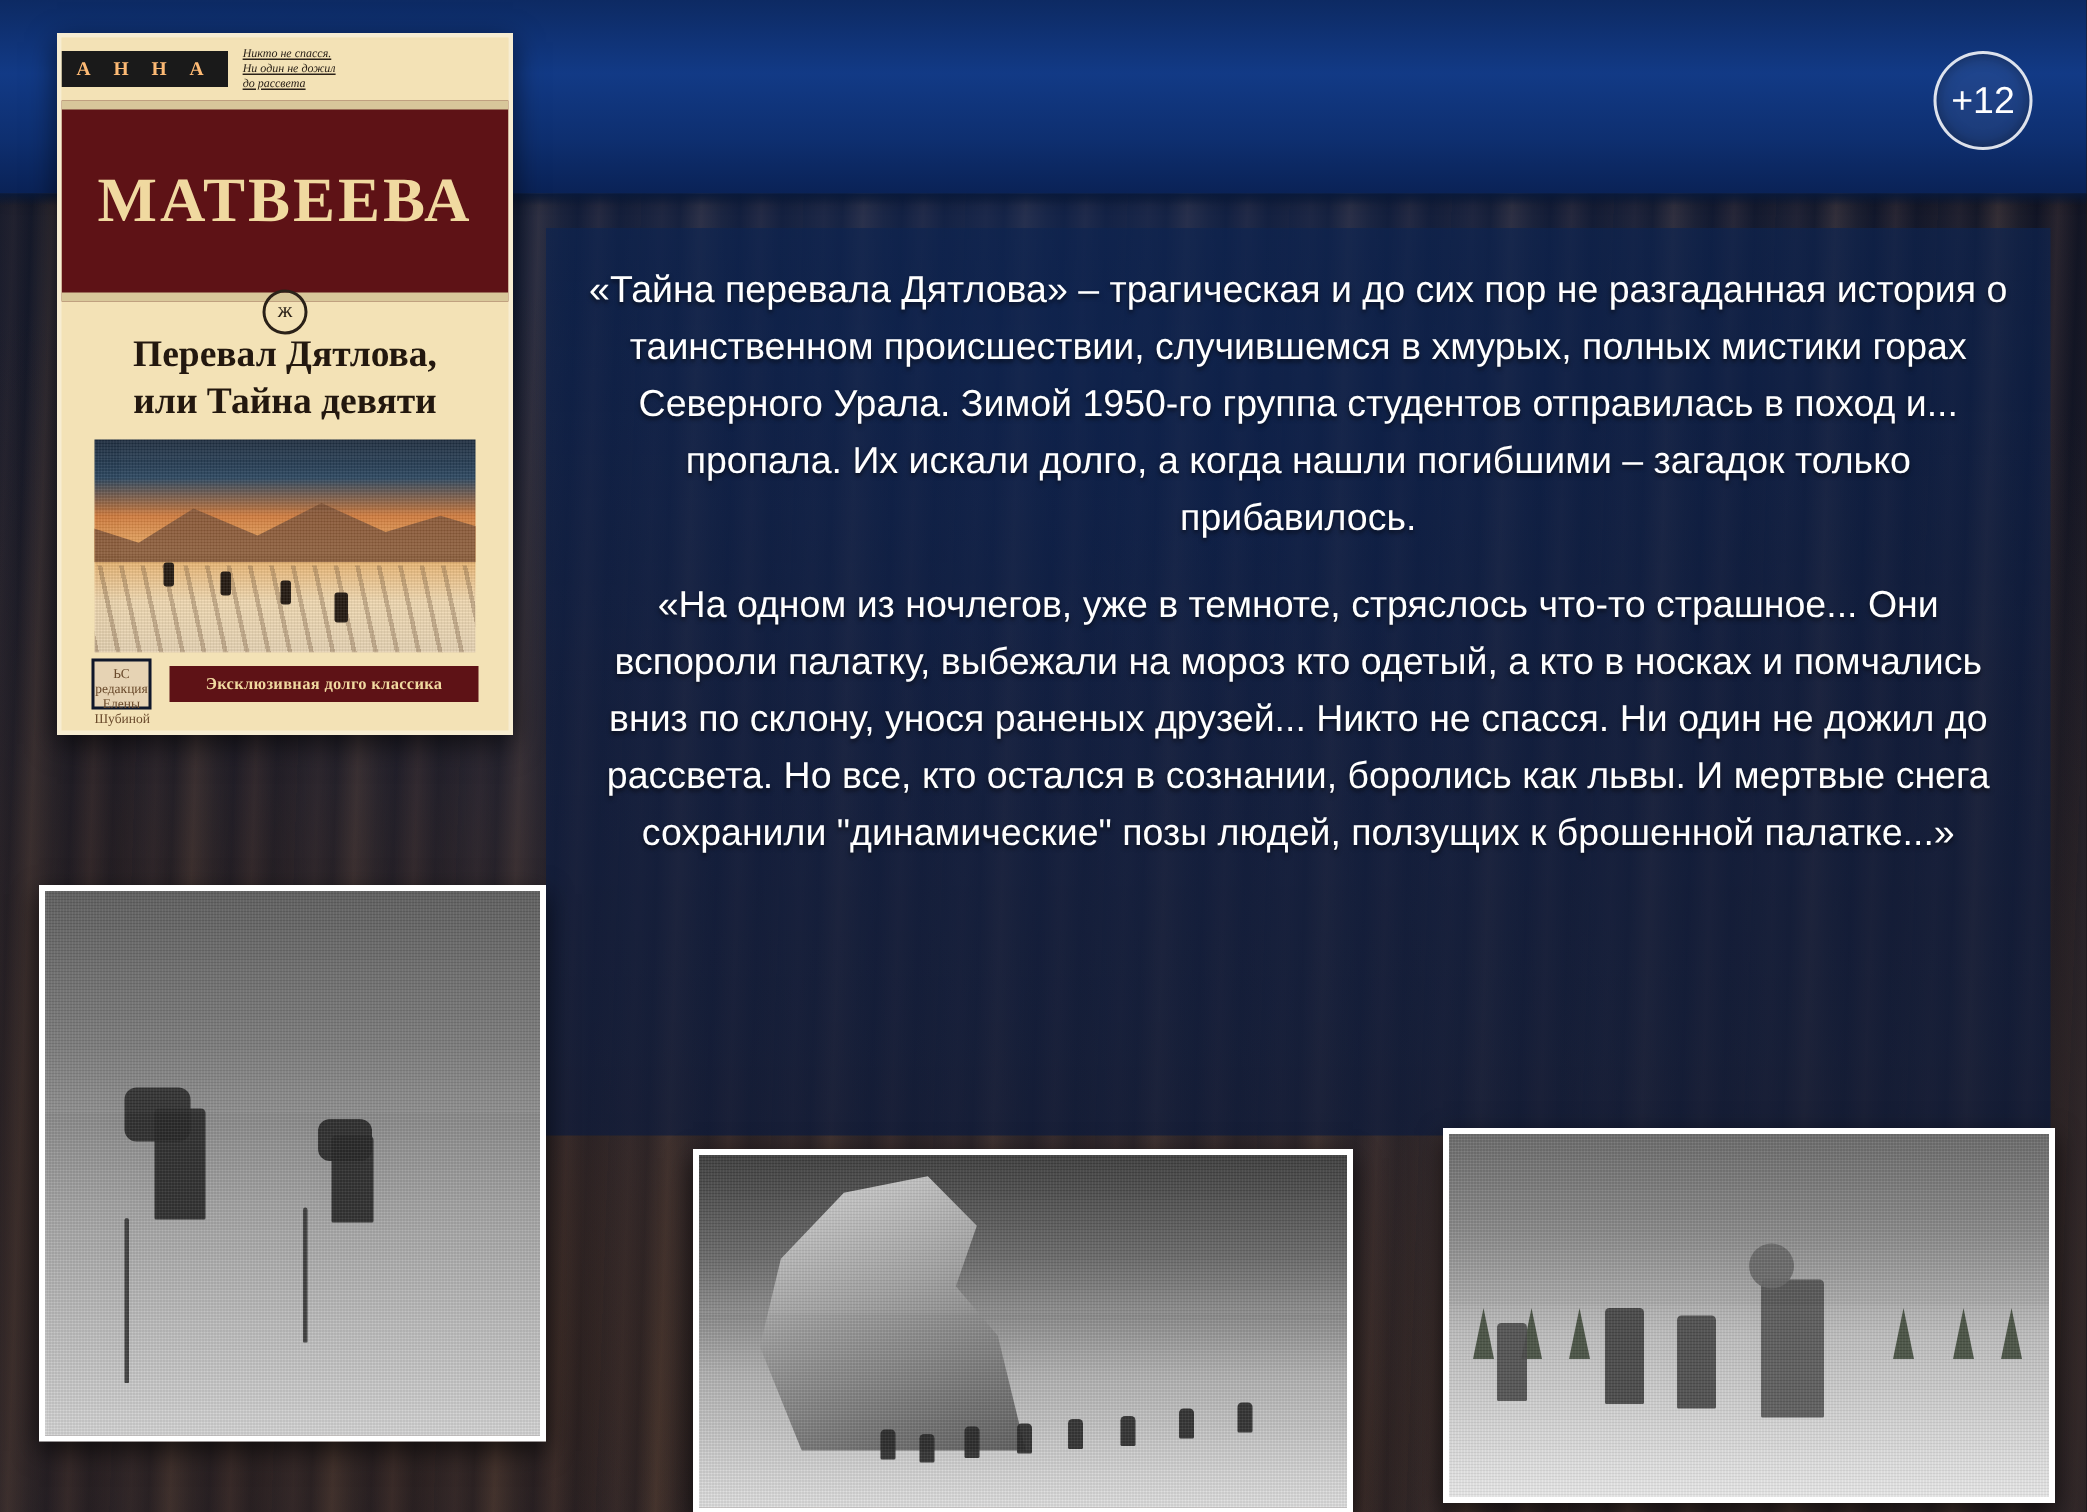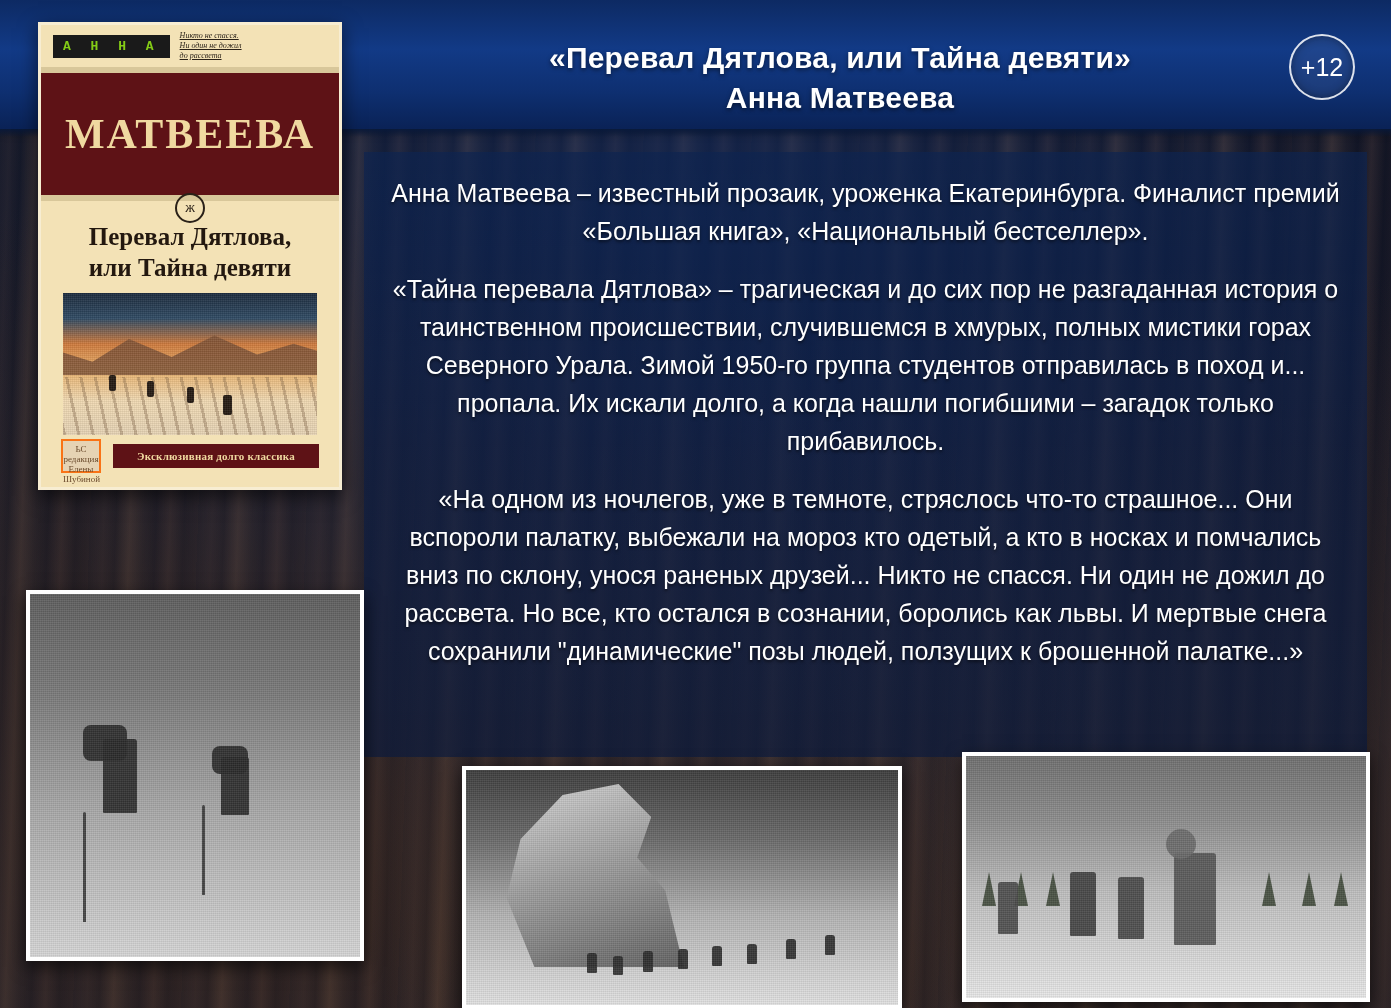--- a/index.html
+++ b/index.html
@@ -136,28 +136,27 @@
   }
   .bc-top {
     position: absolute;
     left: 0; top: 0; right: 0;
     height: 42px;
     background: #f3e2b6;
     display: flex;
     align-items: center;
   }
   .bc-author-sm {
-    margin-left: 12px;
+    margin-left: 0;
     background: #1a1a1a;
-    color: #84cc16;
+    color: #fdba74;
     font-size: 13px;
     letter-spacing: 6px;
     padding: 4px 10px;
     font-weight: bold;
-    font-family: Liberation Mono, monospace;
   }
   .bc-tag {
     margin-left: 10px;
     color: #2a2118;
     font-size: 8px;
     line-height: 10px;
     font-style: italic;
     text-align: left;
   }
   .bc-band {
@@ -234,21 +233,21 @@
     position: absolute;
     left: 20px; right: 20px;
     bottom: 14px;
     display: flex;
     align-items: center;
     gap: 12px;
   }
   .bc-pub {
     width: 40px; height: 34px;
     background: #e6d3b4;
-    border: 2px solid #f97316;
+    border: 2px solid #0f172a;
     color: #6a4a2c;
     font-size: 9px;
     line-height: 10px;
     text-align: center;
     padding-top: 3px;
     box-sizing: border-box;
   }
   .bc-series {
     flex: 1;
     background: #5e1216;
@@ -329,24 +328,20 @@
   }
 </style>
 </head>
 <body>
 
 <div id="poster">
   <div class="blurlayer"></div>
 </div>
 
 <div class="header-band">
-  <div class="header-title">
-    <span>«Перевал Дятлова, или Тайна девяти»</span>
-    <span class="line2">Анна Матвеева</span>
-  </div>
   <div class="age-badge">+12</div>
 </div>
 
 <div class="book-cover">
   <div class="bc-top">
     <div class="bc-author-sm">А Н Н А</div>
     <div class="bc-tag" style="white-space:pre-line;text-decoration:underline;">Никто не спасся.
 Ни один не дожил
 до рассвета</div>
   </div>
@@ -369,21 +364,20 @@
 
   <div class="bc-bottom">
     <div class="bc-pub" style="white-space:pre-line;">ЬС
 редакция
 Елены Шубиной</div>
     <div class="bc-series">Эксклюзивная долго классика</div>
   </div>
 </div>
 
 <div class="text-panel">
-  <p>Анна Матвеева – известный прозаик, уроженка Екатеринбурга. Финалист премий «Большая книга», «Национальный бестселлер».</p>
   <p>«Тайна перевала Дятлова» – трагическая и до сих пор не разгаданная история о таинственном происшествии, случившемся в хмурых, полных мистики горах Северного Урала. Зимой 1950-го группа студентов отправилась в поход и... пропала. Их искали долго, а когда нашли погибшими – загадок только прибавилось.</p>
   <p>«На одном из ночлегов, уже в темноте, стряслось что-то страшное... Они вспороли палатку, выбежали на мороз кто одетый, а кто в носках и помчались вниз по склону, унося раненых друзей... Никто не спасся. Ни один не дожил до рассвета. Но все, кто остался в сознании, боролись как львы. И мертвые снега сохранили "динамические" позы людей, ползущих к брошенной палатке...»</p>
 </div>
 
 <div class="photo" id="photo-skiers">
   <div class="fig" style="left:22%; top:40%; width:34px; height:74px;"></div>
   <div class="fig" style="left:16%; top:36%; width:44px; height:36px; border-radius:8px;"></div>
   <div class="fig" style="left:58%; top:45%; width:28px; height:58px;"></div>
   <div class="fig" style="left:55%; top:42%; width:36px; height:28px; border-radius:8px;"></div>
   <div class="fig" style="left:16%; top:60%; width:3px; height:110px; background:#3a3a3a;"></div>

